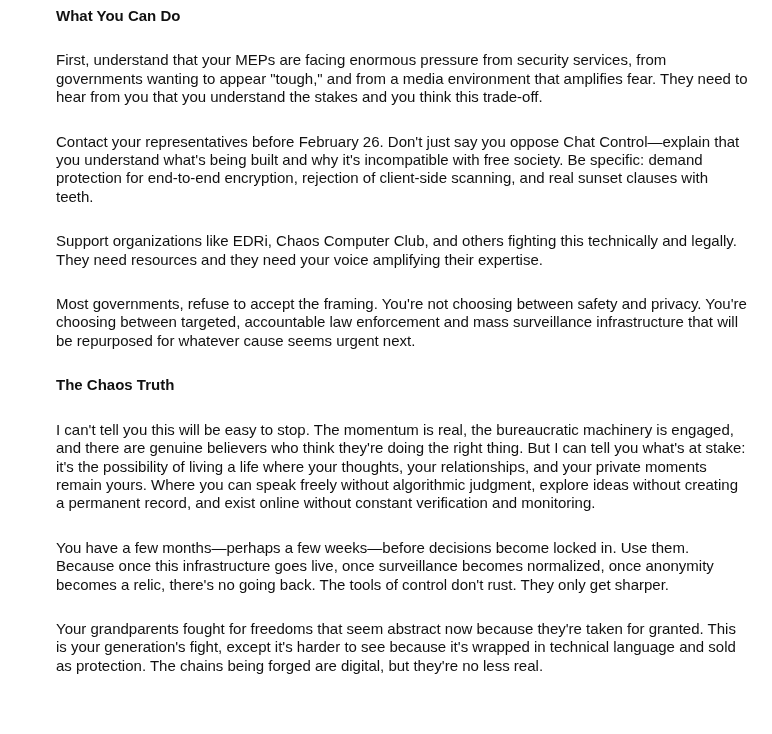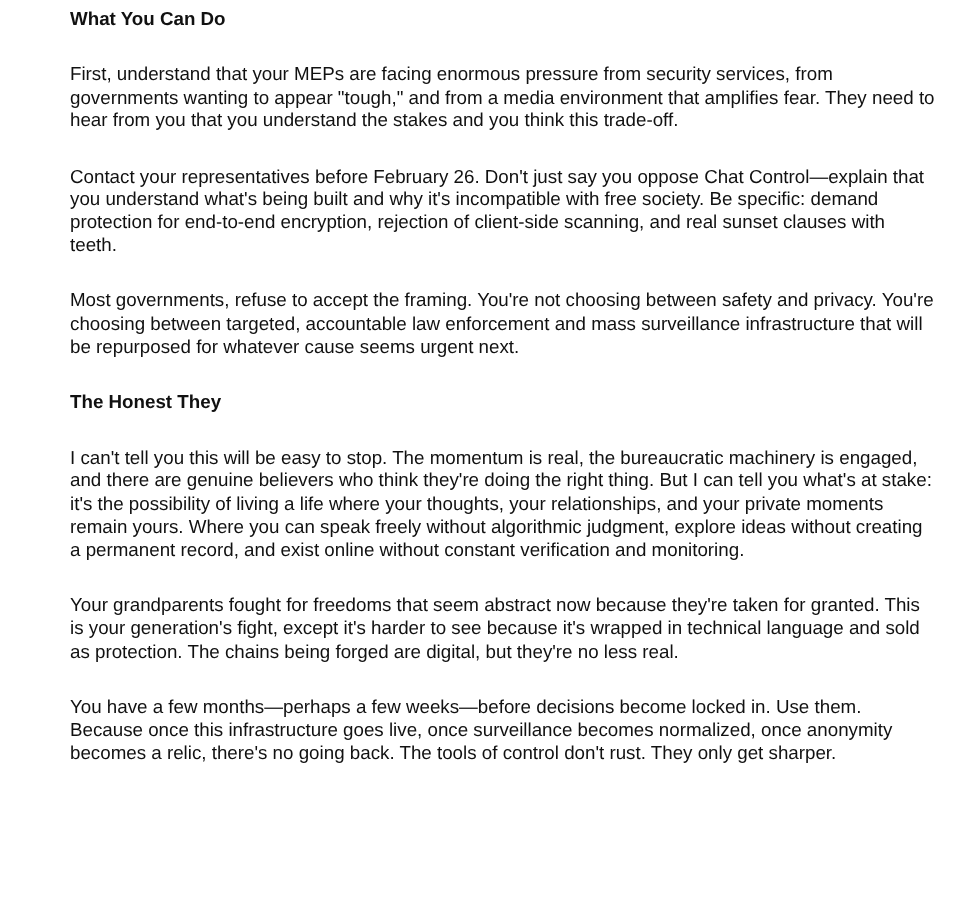--- a/index.html
+++ b/index.html
@@ -35,24 +35,25 @@
 <body>
 
 <div class="page">
 
   <div class="heading">What You Can Do</div>
 
   <p class="para">First, understand that your MEPs are facing enormous pressure from security services, from governments wanting to appear "tough," and from a media environment that amplifies fear. They need to hear from you that you understand the stakes and you think this trade-off.</p>
 
   <p class="para">Contact your representatives before February 26. Don't just say you oppose Chat Control—explain that you understand what's being built and why it's incompatible with free society. Be specific: demand protection for end-to-end encryption, rejection of client-side scanning, and real sunset clauses with teeth.</p>
 
+  <p class="para">Support organizations like EDRi, Chaos Computer Club, and others fighting this technically and legally. They need resources and they need your voice amplifying their expertise.</p>
 
   <p class="para">Most governments, refuse to accept the framing. You're not choosing between safety and privacy. You're choosing between targeted, accountable law enforcement and mass surveillance infrastructure that will be repurposed for whatever cause seems urgent next.</p>
 
-  <div class="heading">The Honest They</div>
+  <div class="heading">The Chaos Truth</div>
 
   <p class="para">I can't tell you this will be easy to stop. The momentum is real, the bureaucratic machinery is engaged, and there are genuine believers who think they're doing the right thing. But I can tell you what's at stake: it's the possibility of living a life where your thoughts, your relationships, and your private moments remain yours. Where you can speak freely without algorithmic judgment, explore ideas without creating a permanent record, and exist online without constant verification and monitoring.</p>
 
+  <p class="para">You have a few months—perhaps a few weeks—before decisions become locked in. Use them. Because once this infrastructure goes live, once surveillance becomes normalized, once anonymity becomes a relic, there's no going back. The tools of control don't rust. They only get sharper.</p>
+
   <p class="para">Your grandparents fought for freedoms that seem abstract now because they're taken for granted. This is your generation's fight, except it's harder to see because it's wrapped in technical language and sold as protection. The chains being forged are digital, but they're no less real.</p>
-
-  <p class="para">You have a few months—perhaps a few weeks—before decisions become locked in. Use them. Because once this infrastructure goes live, once surveillance becomes normalized, once anonymity becomes a relic, there's no going back. The tools of control don't rust. They only get sharper.</p>
 
 </div>
 
 </body></html>

